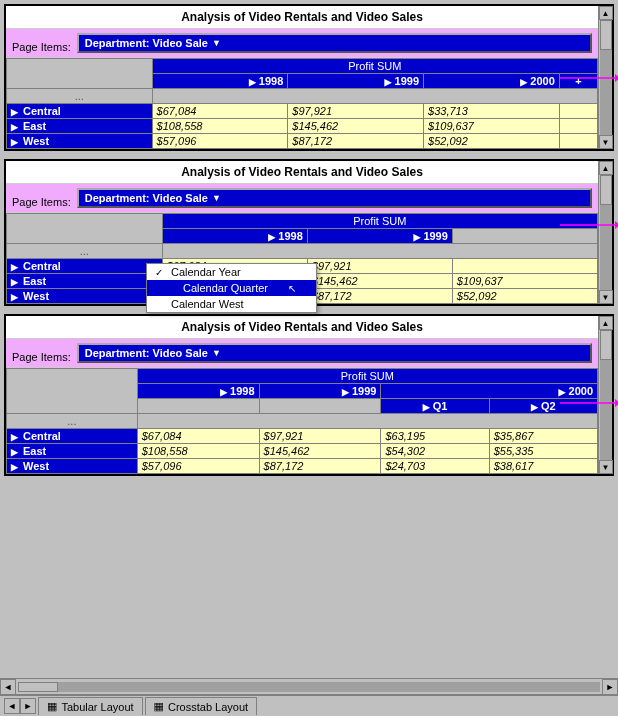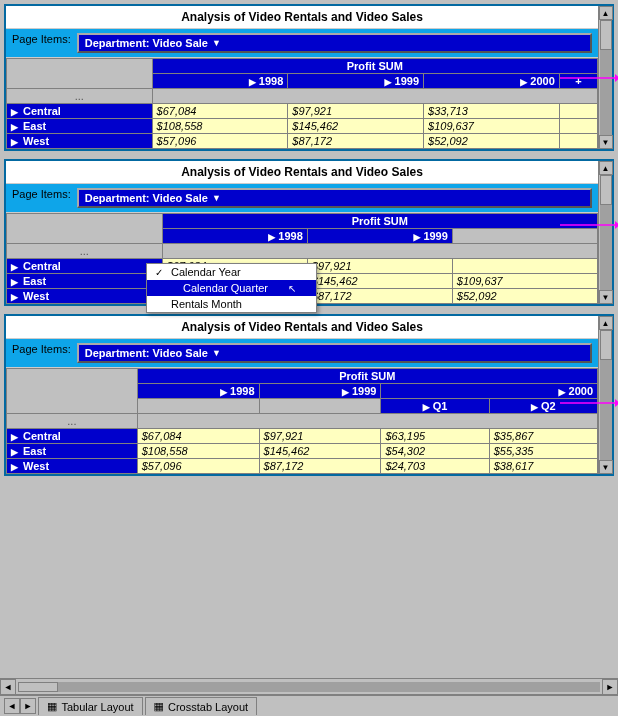--- a/index.html
+++ b/index.html
@@ -17,38 +17,38 @@
     .main-area {
       flex: 1;
       overflow-y: scroll;
       overflow-x: hidden;
       background: #c0c0c0;
       padding: 4px;
     }
 
     
     .panel {
-      background: #0ea5e9;
-      border: 2px solid #0369a1;
+      background: #f0abfc;
+      border: 2px solid #000000;
       margin-bottom: 8px;
       position: relative;
     }
 
     .panel-title {
       text-align: center;
       font-weight: bold;
       font-size: 12px;
       padding: 4px 2px;
       border-bottom: 1px solid #ccc;
       background: white;
     }
 
     .page-items-row {
       display: flex;
-      align-items: flex-start;
+      align-items: flex-end;
       padding: 4px 6px;
       gap: 6px;
       border-bottom: 1px solid #ccc;
     }
 
     .page-items-label {
       font-size: 11px;
       white-space: nowrap;
     }
 
@@ -78,21 +78,21 @@
 
     .data-table td, .data-table th {
       border: 1px solid #808080;
       padding: 1px 4px;
       font-size: 11px;
     }
 
     .header-profit-sum {
       background: #0000cc;
       color: white;
-      font-weight: bold;
+      font-weight: normal;
       text-align: center;
     }
 
     .header-year {
       background: #0000cc;
       color: white;
       font-weight: bold;
       text-align: right;
       padding: 1px 4px;
     }
@@ -419,21 +419,21 @@
                 <span class="checkmark">✓</span>
                 <span>Calendar Year</span>
               </div>
               <div class="dropdown-item highlighted">
                 <span class="checkmark"></span>
                 <span>Calendar Quarter</span>
                 <span style="margin-left:4px; font-size:10px;">↖</span>
               </div>
               <div class="dropdown-item">
                 <span class="checkmark"></span>
-                <span>Rentals Month</span>
+                <span>Calendar West</span>
               </div>
             </div>
           </div>
         </div>
 
         <div class="v-scrollbar">
           <div class="v-scroll-btn">▲</div>
           <div style="flex:1; background:#a0a0a0; position:relative;">
             <div class="v-scroll-thumb"></div>
           </div>

